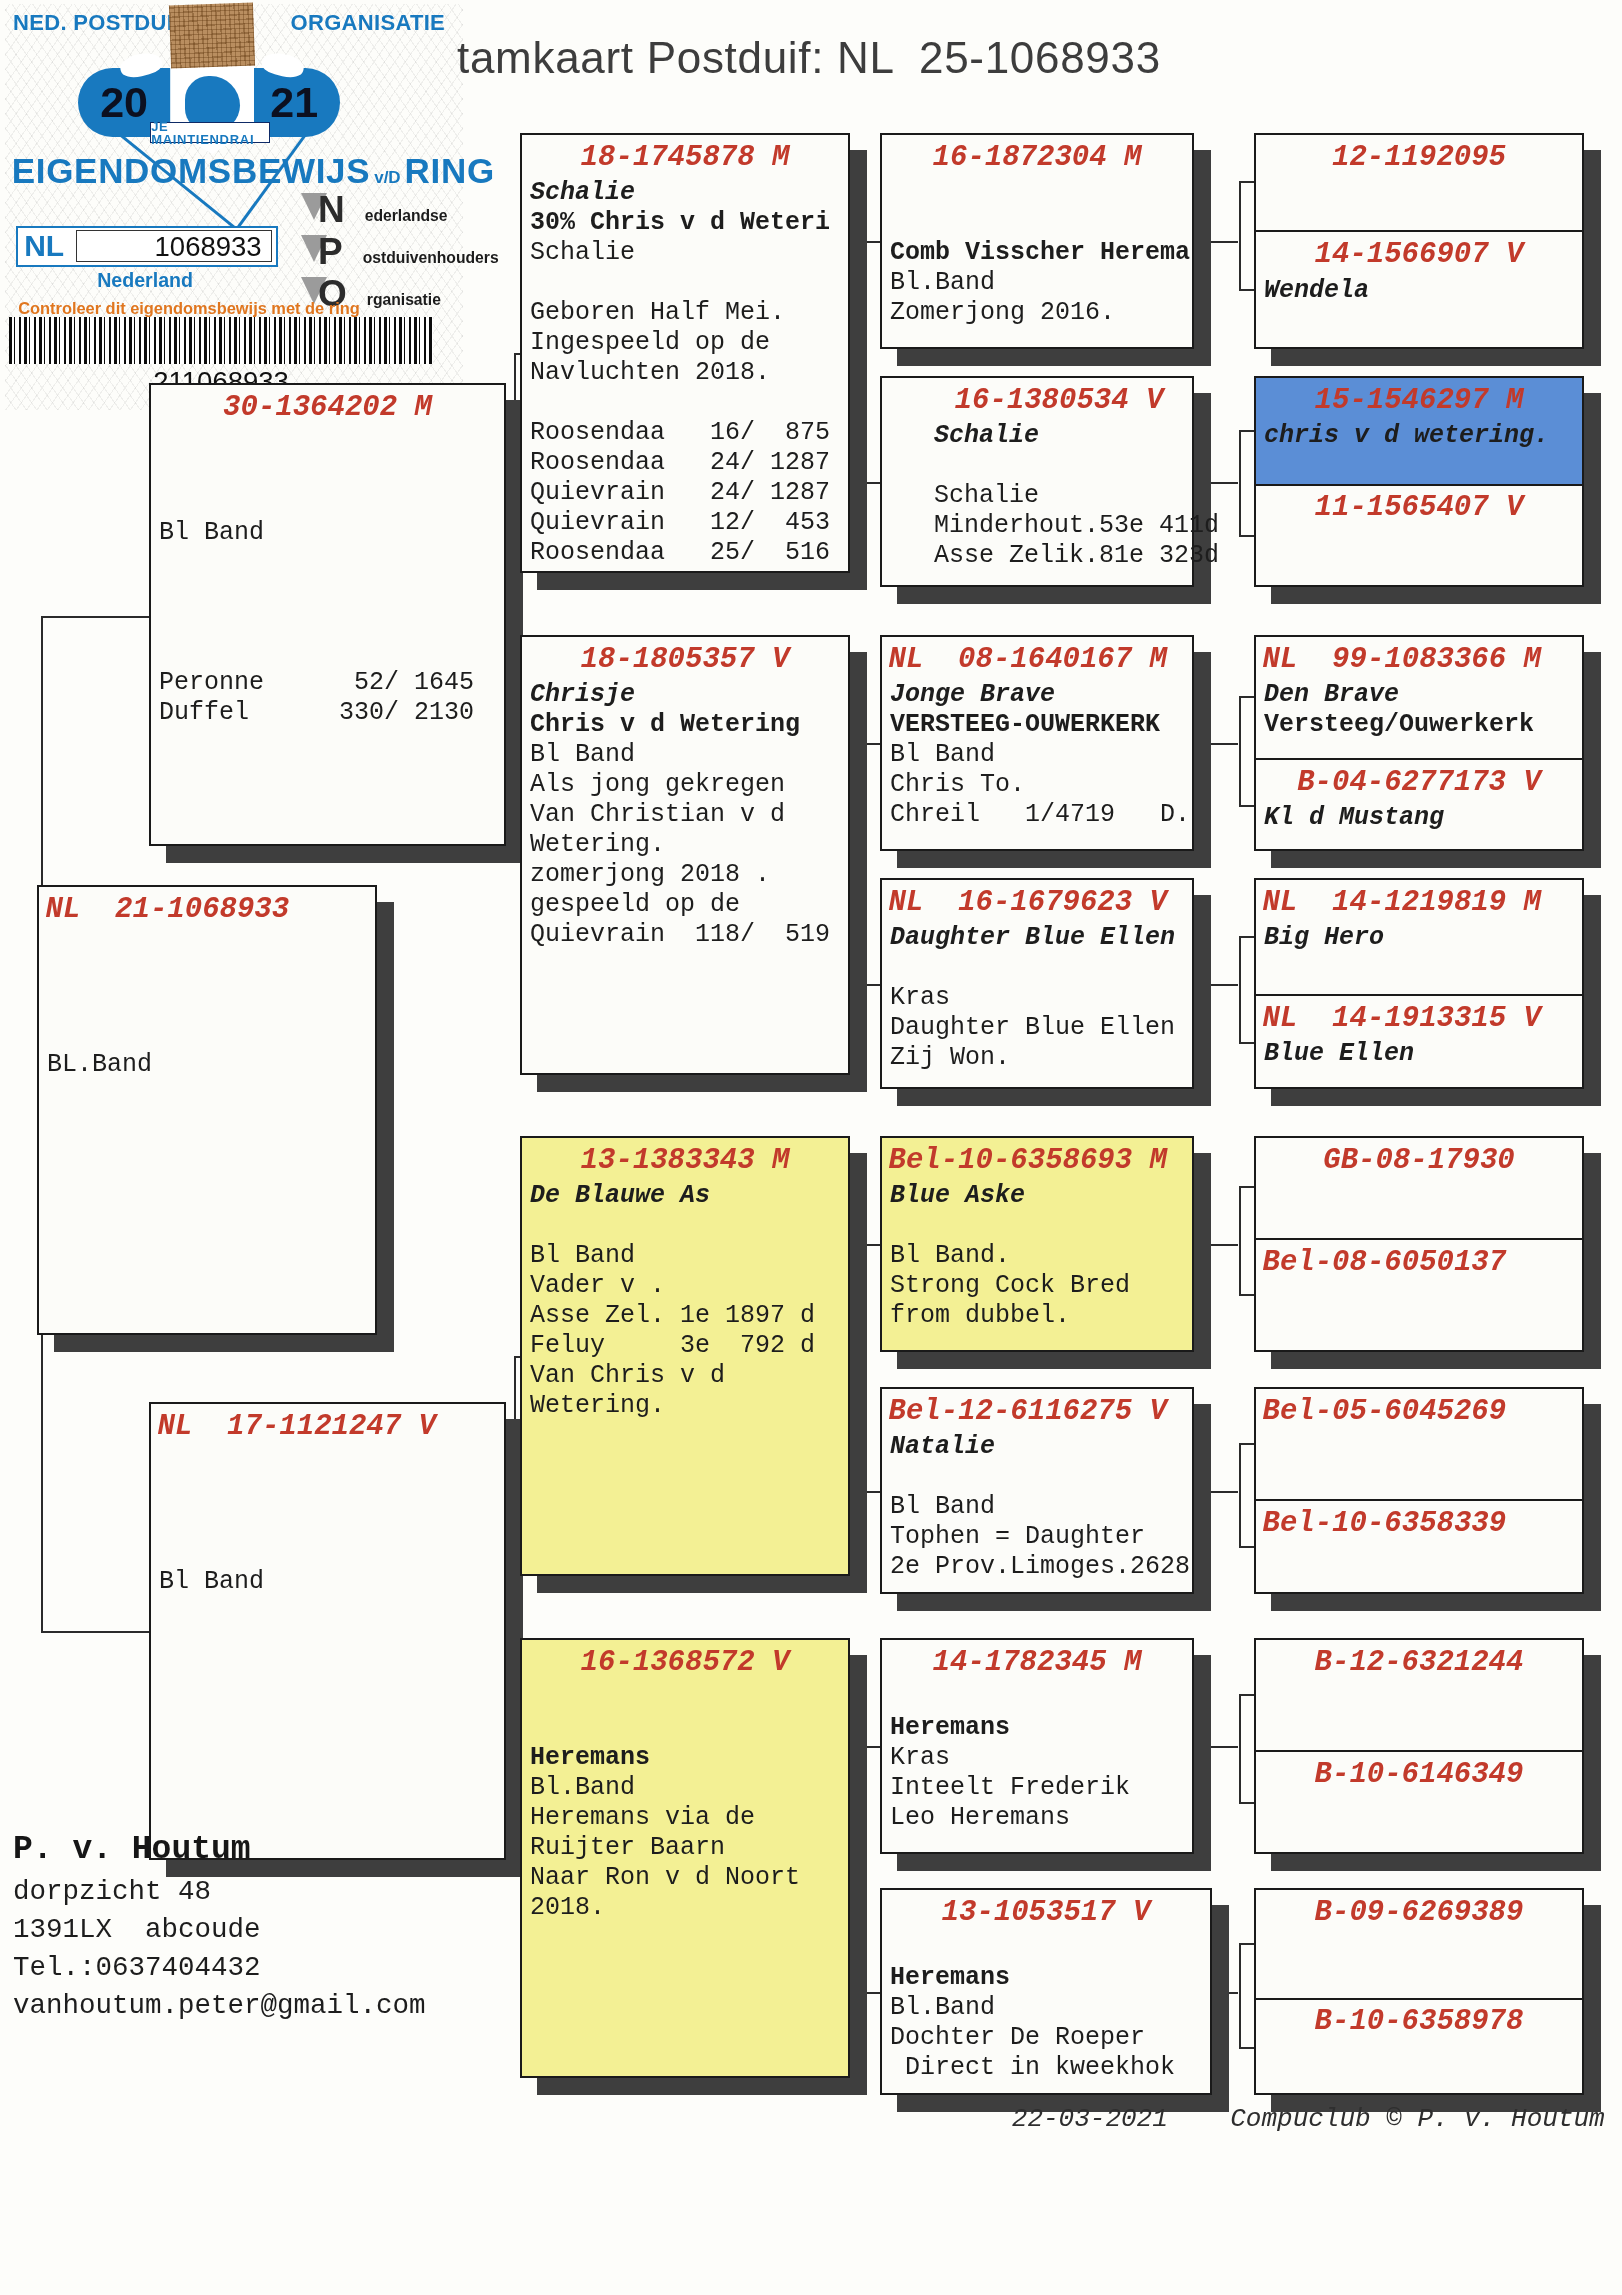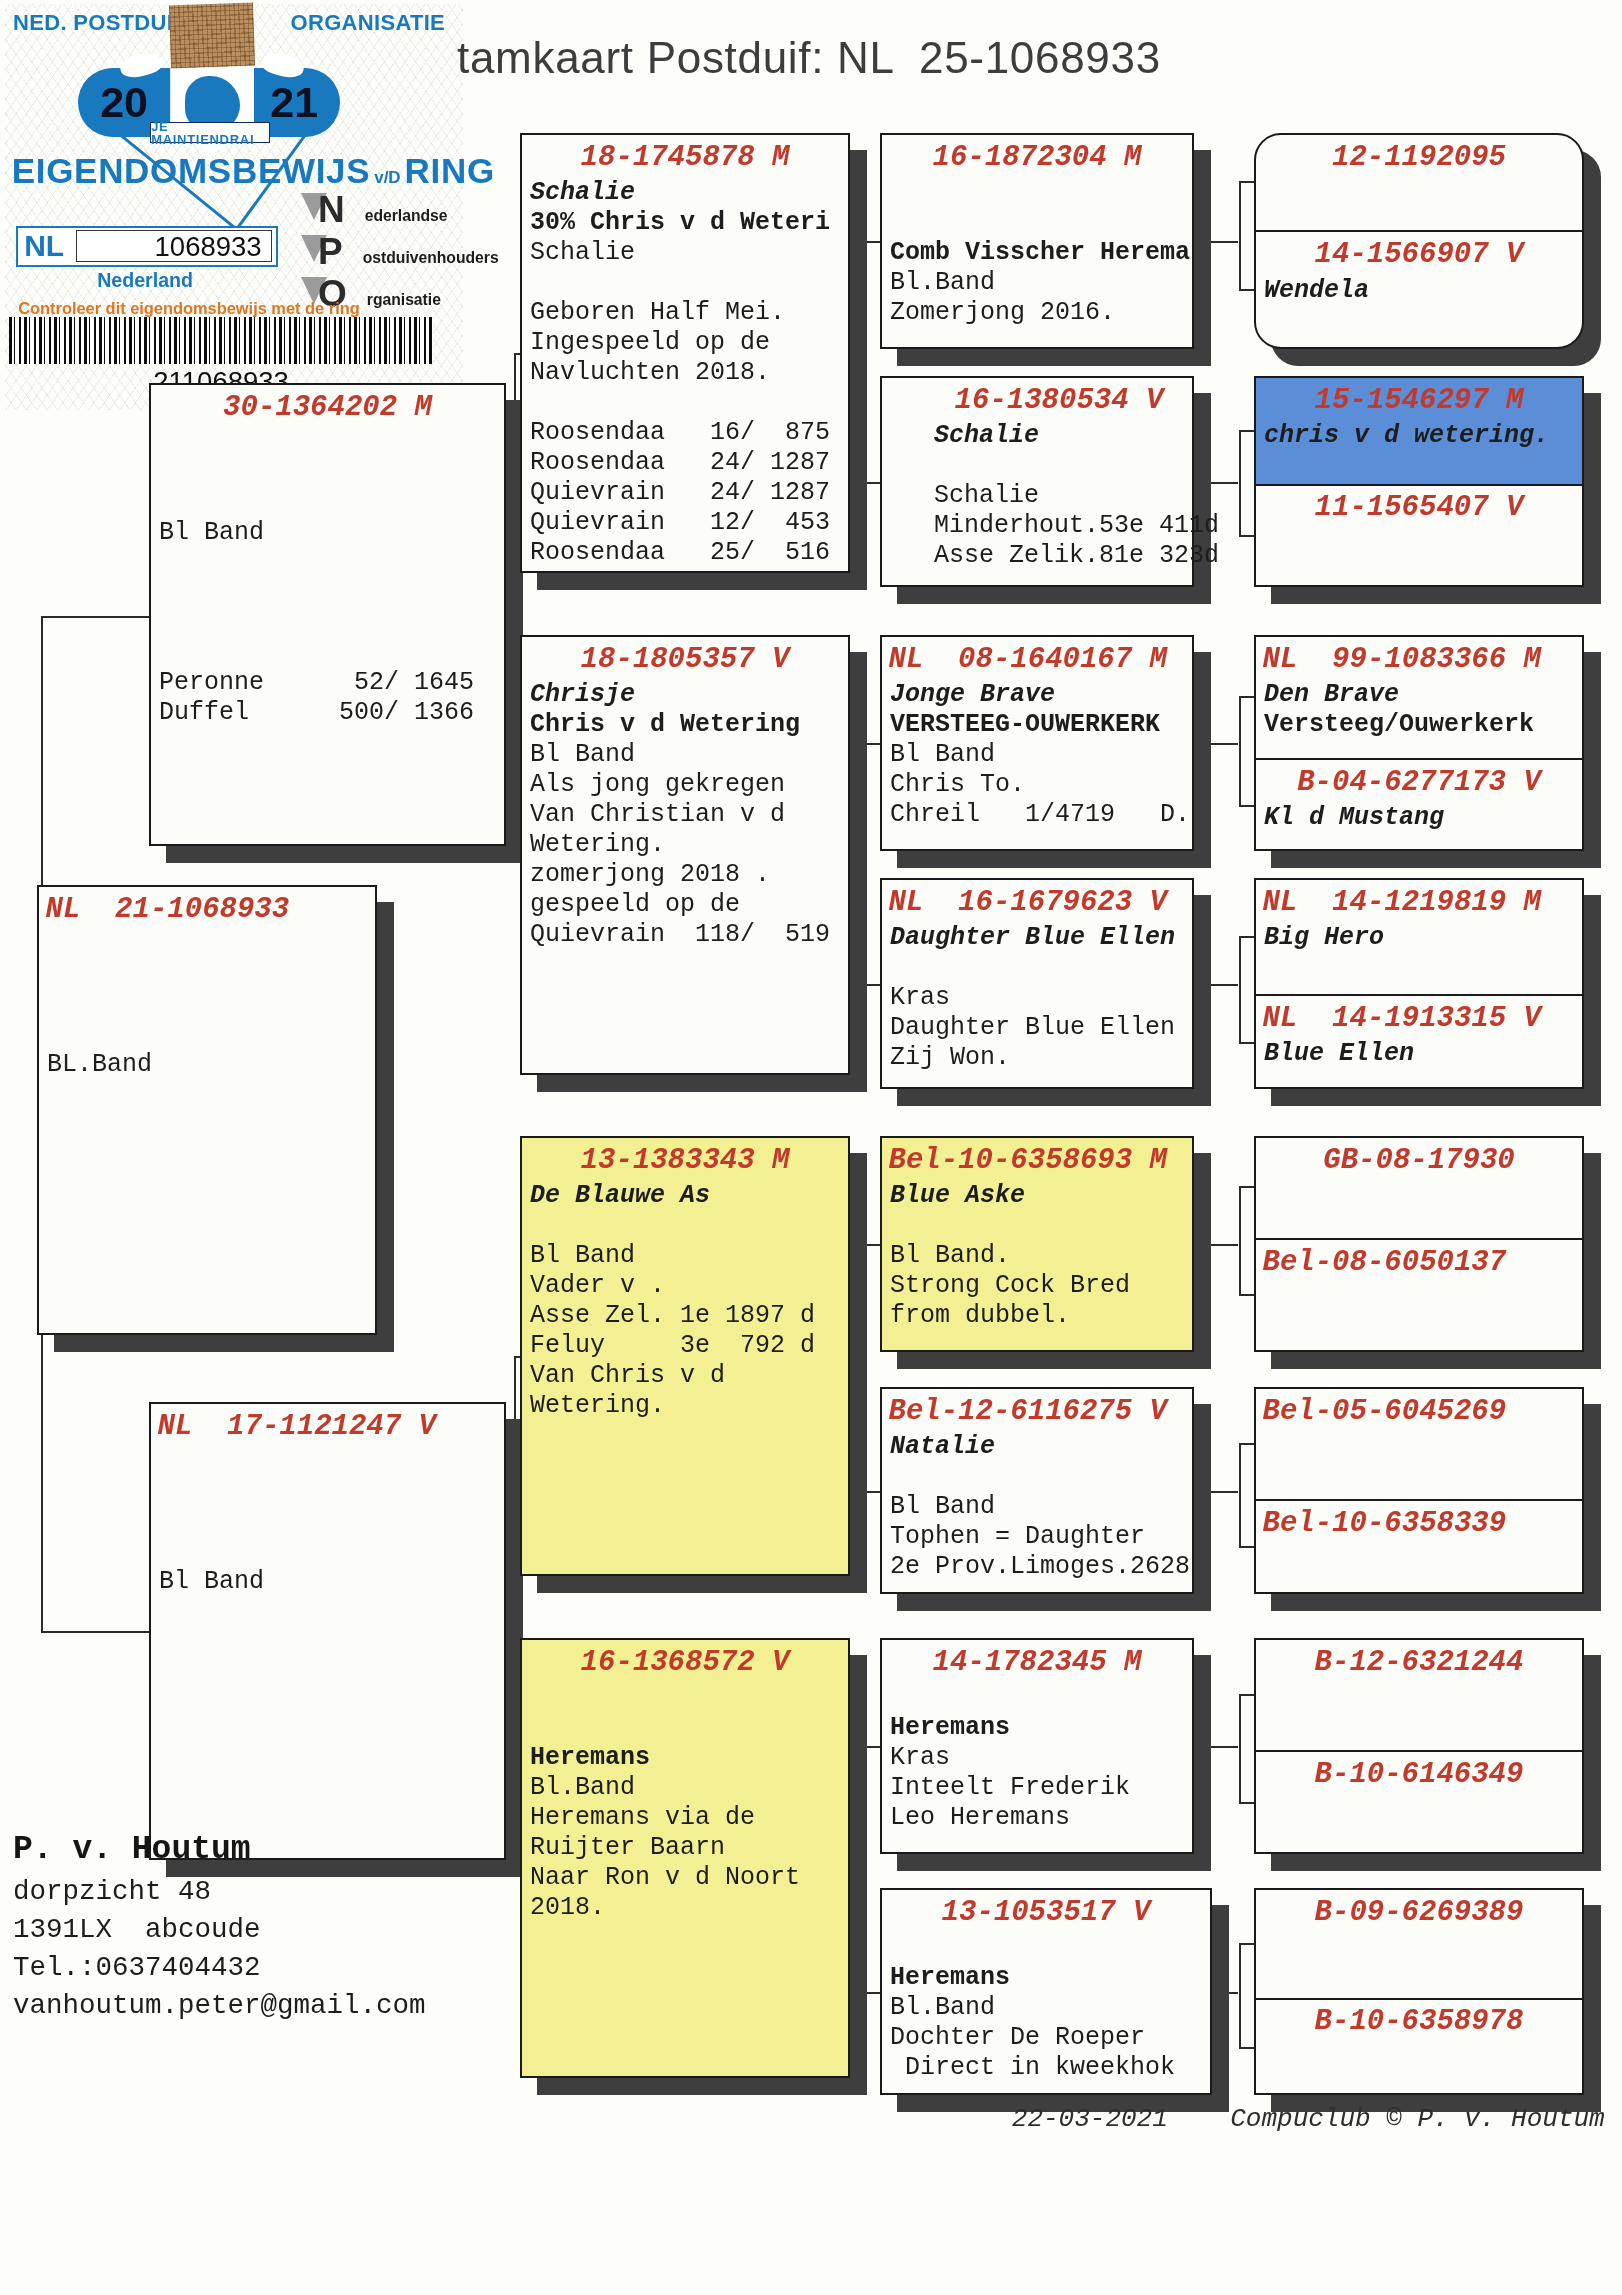--- a/index.html
+++ b/index.html
@@ -259,21 +259,21 @@
     <div class="body">
         <div class="ln">&nbsp;</div>
         <div class="ln">&nbsp;</div>
         <div class="ln">&nbsp;</div>
         <div class="ln">Bl Band</div>
         <div class="ln">&nbsp;</div>
         <div class="ln">&nbsp;</div>
         <div class="ln">&nbsp;</div>
         <div class="ln">&nbsp;</div>
         <div class="ln">Peronne      52/ 1645</div>
-        <div class="ln">Duffel      500/ 1366</div>
+        <div class="ln">Duffel      330/ 2130</div>
       </div>
   </div>
 
   <div class="pbox" style="left:149px;top:1402px;width:357px;height:458px;">
     <div class="ring l">NL  17-1121247 V</div>
     <div class="body">
         <div class="ln">&nbsp;</div>
         <div class="ln">&nbsp;</div>
         <div class="ln">&nbsp;</div>
         <div class="ln">&nbsp;</div>
@@ -414,21 +414,21 @@
     <div class="ring c">13-1053517 V</div>
     <div class="body">
         <div class="ln">&nbsp;</div>
         <div class="ln b">Heremans</div>
         <div class="ln">Bl.Band</div>
         <div class="ln">Dochter De Roeper</div>
         <div class="ln"> Direct in kweekhok</div>
       </div>
   </div>
 
-  <div class="pbox" style="left:1254px;top:133px;width:330px;height:216px;border-radius:27px;">
+  <div class="pbox" style="left:1254px;top:133px;width:330px;height:216px;">
     <div class="half top" style="height:45%;">
       <div class="ring c">12-1192095</div>
       <div class="body"></div>
     </div>
     <div class="half bottom" style="height:55%;">
       <div class="ring c">14-1566907 V</div>
       <div class="body">
           <div class="ln bi">Wendela</div>
         </div>
     </div>

